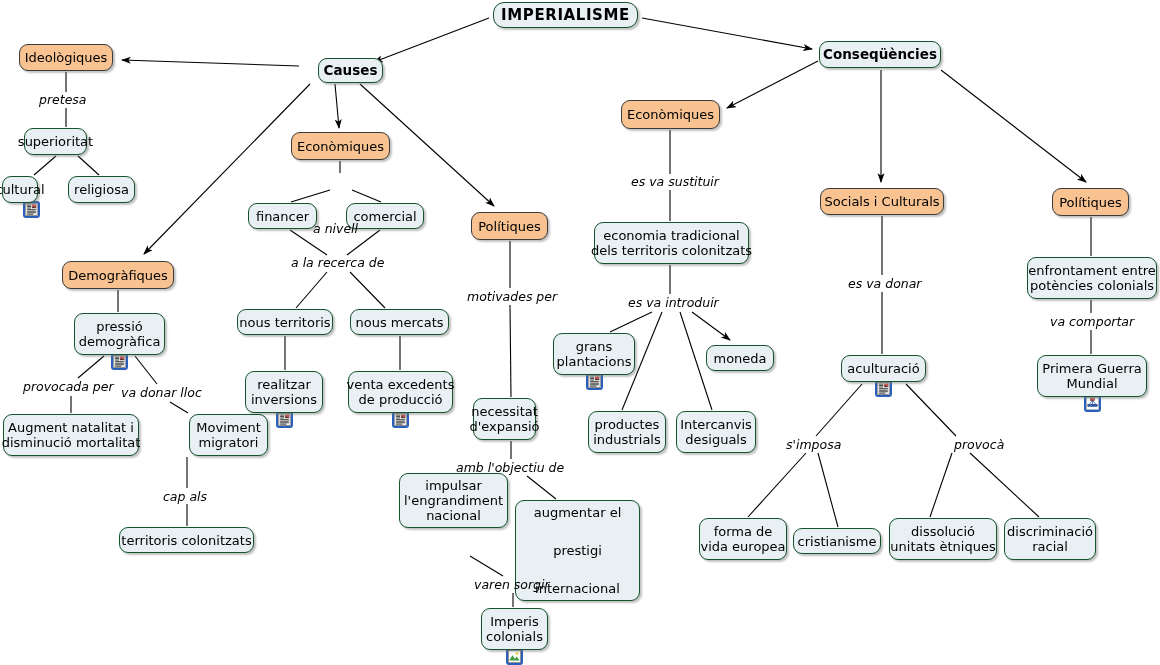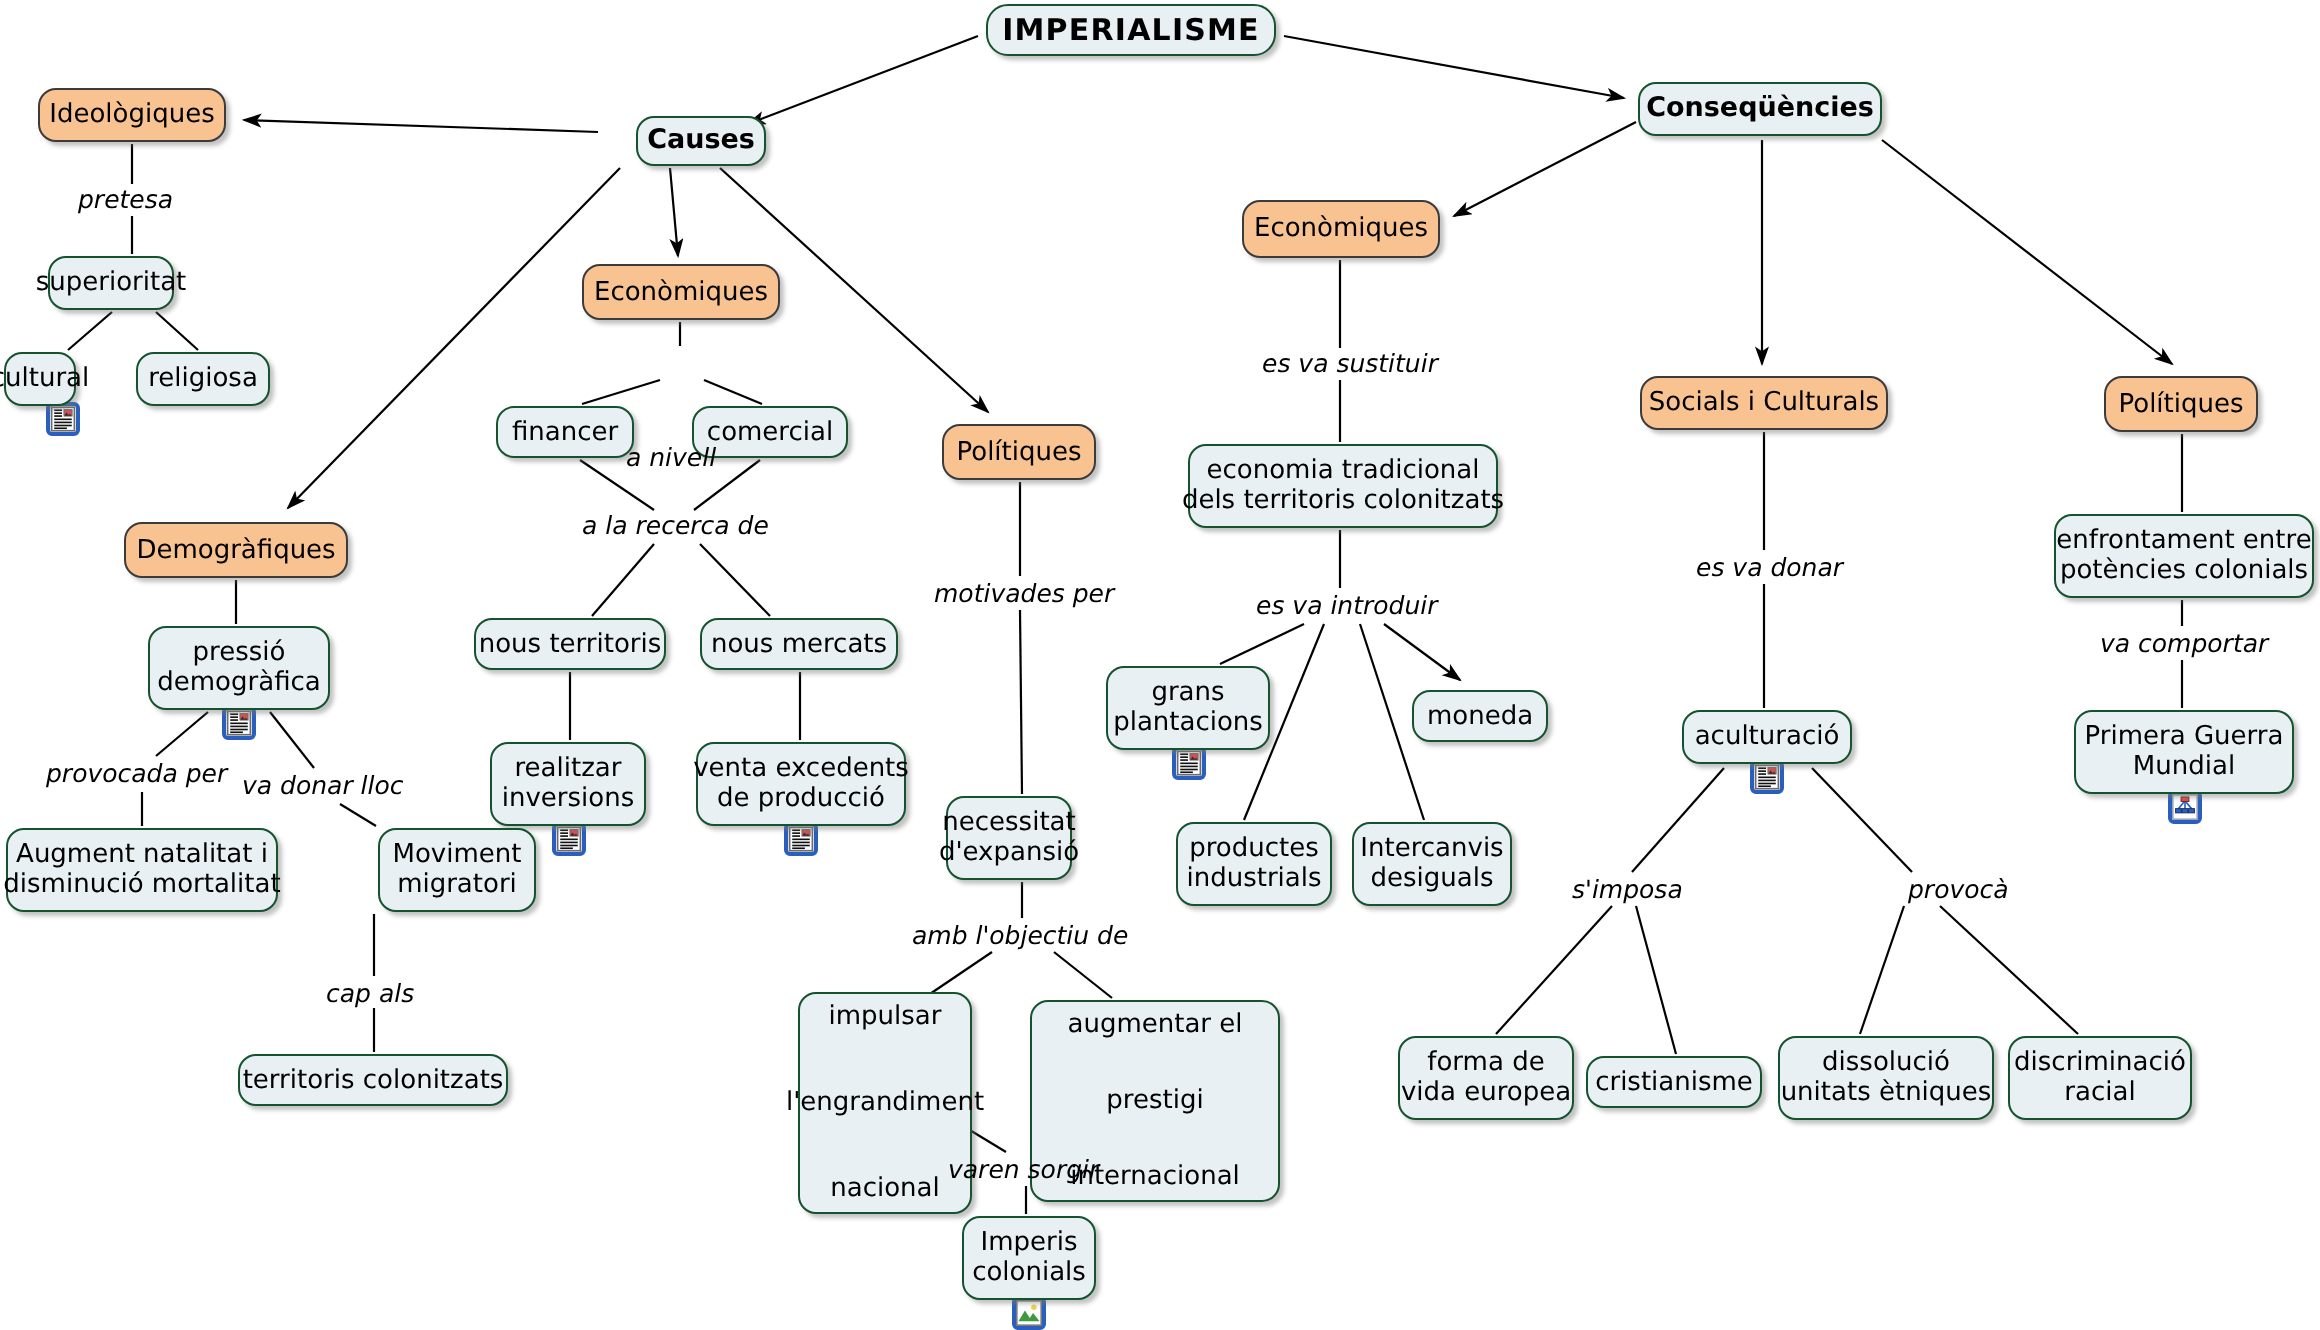--- a/index.html
+++ b/index.html
@@ -259,21 +259,21 @@
         <span class="lbl">Moviment</span>
         <span class="lbl">migratori</span>
       </div>
       <div class="node" style="left: 119px; top: 527px; width: 135px; min-height: 26px;">
         <span class="lbl">territoris colonitzats</span>
       </div>
       <div class="node" style="left: 473px; top: 398px; width: 63px; min-height: 42px; justify-content: center;">
         <span class="lbl">necessitat</span>
         <span class="lbl">d'expansió</span>
       </div>
-      <div class="node" style="left: 399px; top: 496px; width: 87px; min-height: 55px; gap: 28px;">
+      <div class="node" style="left: 399px; top: 473px; width: 109px; min-height: 55px;">
         <span class="lbl">impulsar</span>
         <span class="lbl">l'engrandiment</span>
         <span class="lbl">nacional</span>
       </div>
       <div class="node" style="left: 515px; top: 500px; width: 125px; min-height: 55px; gap: 23px;">
         <span class="lbl">augmentar el</span>
         <span class="lbl">prestigi</span>
         <span class="lbl">internacional</span>
       </div>
       <span class="badge" style="left: 506px; top: 648px;">

